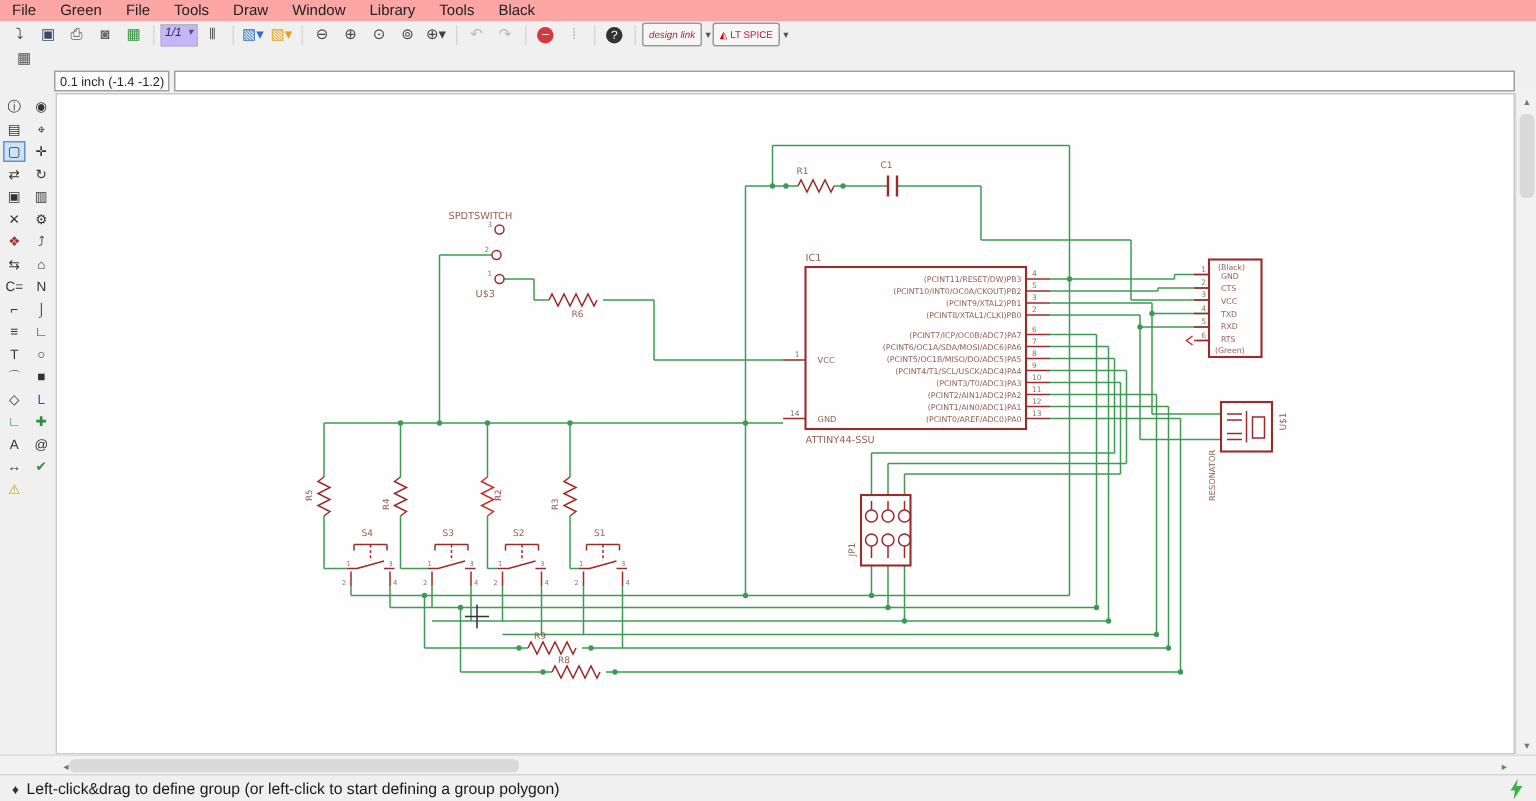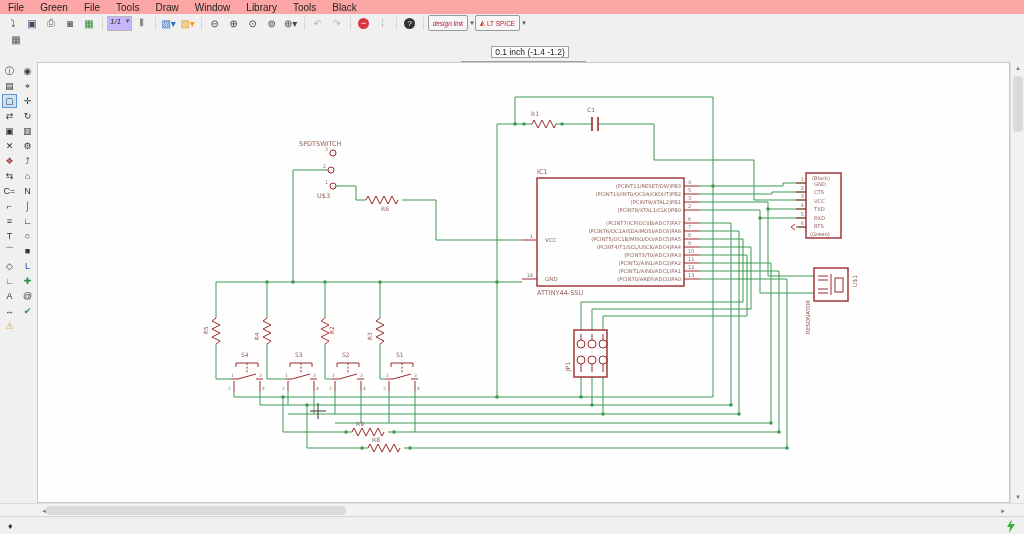--- a/index.html
+++ b/index.html
@@ -16,21 +16,21 @@
     font-size:10px;color:#444;border:1px solid transparent;border-radius:2px;box-sizing:border-box;}
   .tsep{width:1px;height:13px;background:#d7d7d7;margin:0 3px;}
   .sheetsel{height:13px;border:1px solid #b8b8b8;background:#c4b5fd;font-size:8px;
     display:flex;align-items:flex-start;padding:0 2px;gap:3px;color:#333;font-style:italic;}
   .logo-btn{height:14px;border:1px solid #9a9a9a;border-radius:2px;background:#f6f6f6;
     font-size:6.5px;color:#b5223a;display:flex;align-items:center;padding:0 4px;font-style:italic;}
   .drop{font-size:7px;color:#555;margin-left:1px;}
   .gridbar{position:absolute;left:0;top:32px;width:1024px;height:14px;background:#f0f0f0;
     display:flex;align-items:center;padding-left:5px;box-sizing:border-box;}
   .coordbar{position:absolute;left:0;top:46px;width:1024px;height:16px;background:#f0f0f0;
-    display:flex;align-items:center;gap:3px;padding-left:36px;box-sizing:border-box;flex-direction:column;}
+    display:flex;align-items:center;gap:3px;padding-left:36px;box-sizing:border-box;}
   .coordbox{height:12px;border:1px solid #9f9f9f;background:#fdfdfd;font-size:8.5px;
     color:#222;padding:0 3px;display:flex;align-items:center;}
   .cmdinput{height:12px;flex:1;margin-right:14px;border:1px solid #9f9f9f;background:#fff;
     font-size:9px;padding:0 3px;font-family:"Liberation Sans",sans-serif;}
   
   .palette{position:absolute;left:0;top:62px;width:37px;height:441px;background:#f0f0f0;
     display:grid;grid-template-columns:16px 16px;gap:1px 2px;padding:2px 0 0 2px;box-sizing:border-box;
     align-content:start;}
   .ptool{width:15px;height:14px;display:flex;align-items:center;justify-content:center;
     font-size:9px;color:#333;border:1px solid transparent;box-sizing:border-box;}
@@ -547,16 +547,17 @@
   <div class="varrow" style="bottom:0">▾</div>
 </div>
 <div class="hscroll">
   <div class="harrow" style="left:37px">◂</div>
   <div class="hthumb"></div>
   <div class="harrow" style="right:14px">▸</div>
 </div>
 
 <div class="statusbar">
   <span class="status-bullet">♦</span>
+  <span>Left-click&amp;drag to define group (or left-click to start defining a group polygon)</span>
   <svg class="bolt" viewBox="0 0 14 14">
     <polygon points="8,0 3,8 6,8 5,14 11,5 7,5" fill="#3faf3f"></polygon>
   </svg>
 </div>
 
 </body></html>

